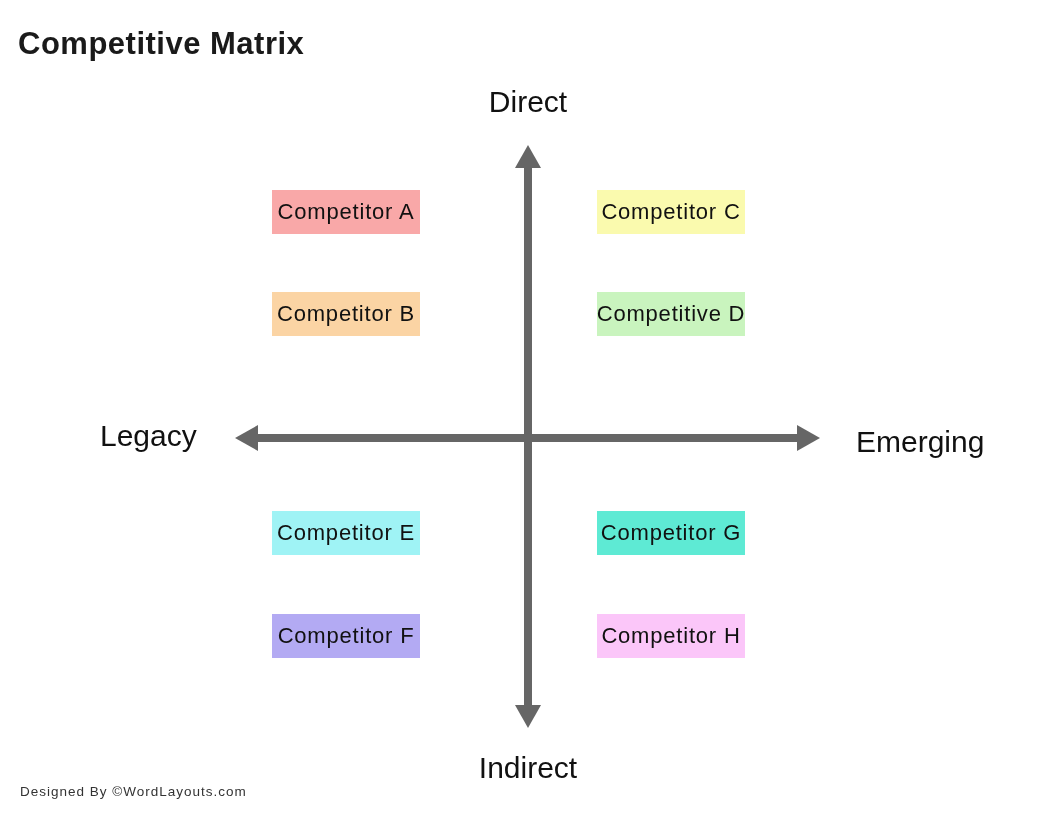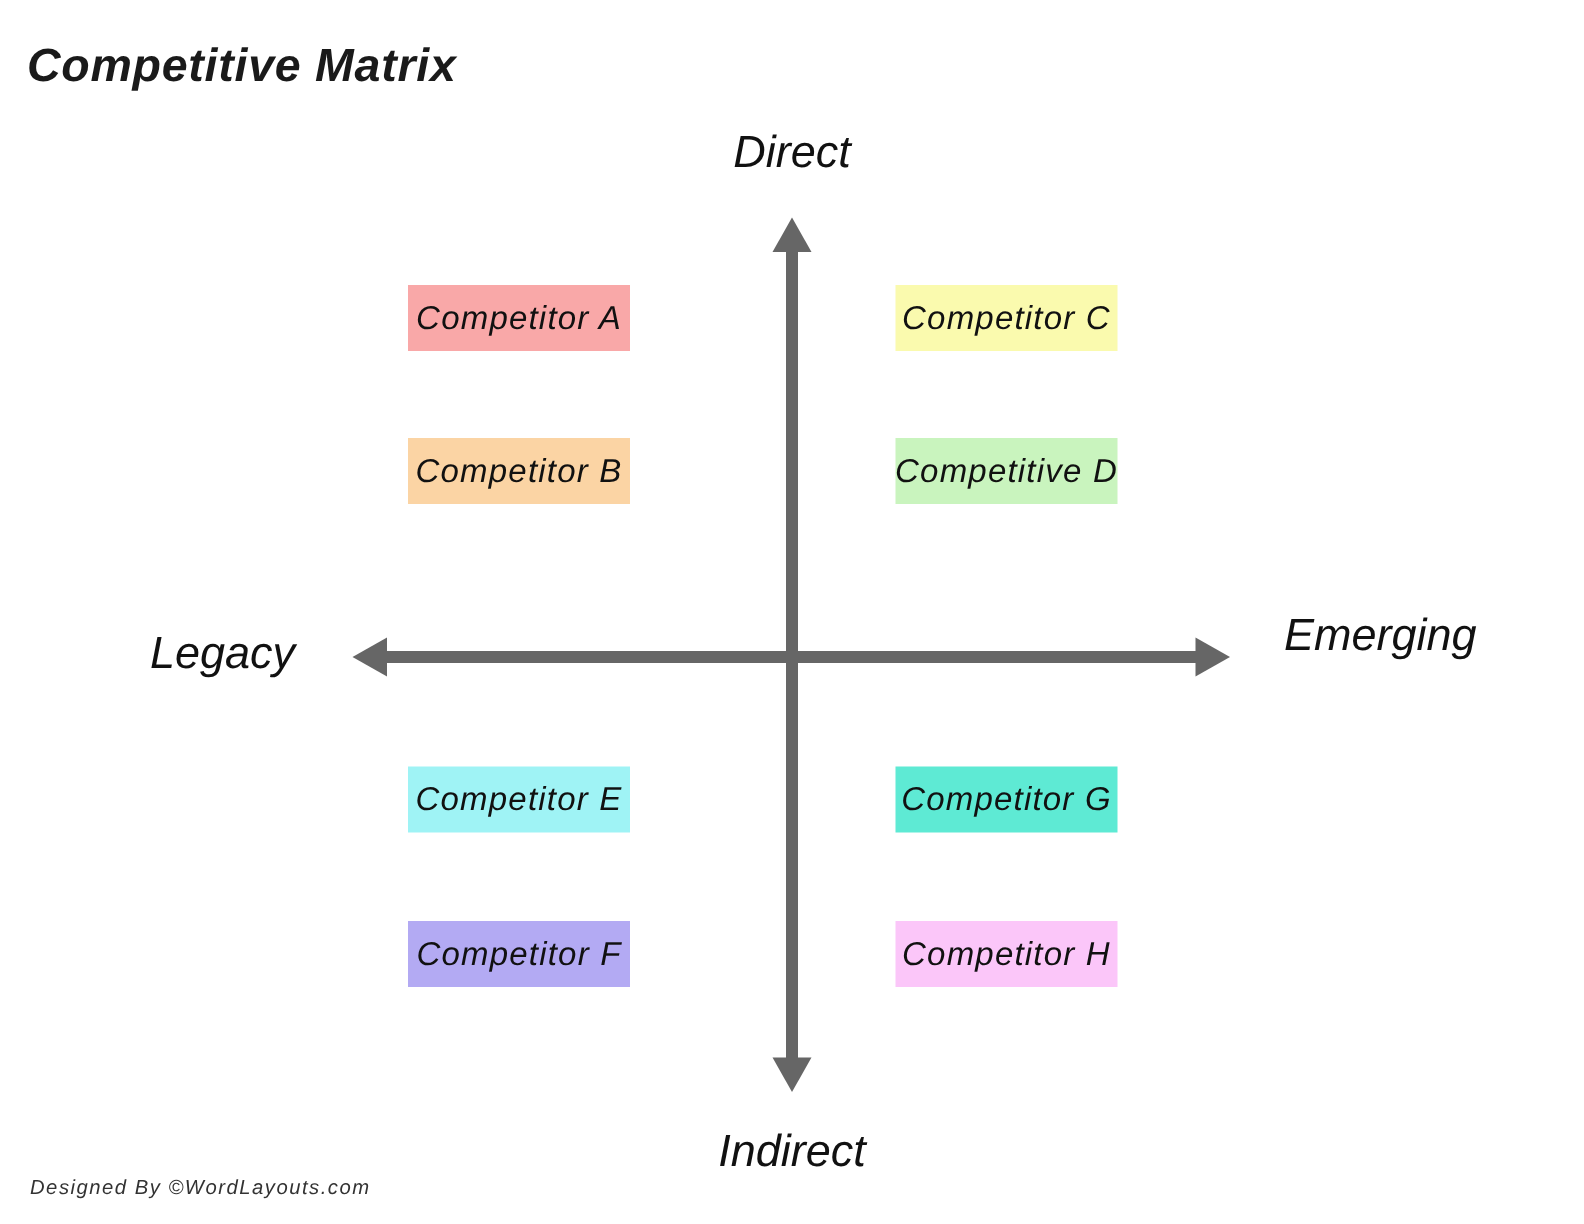--- a/index.html
+++ b/index.html
@@ -7,21 +7,20 @@
     padding: 0;
     background: #ffffff;
   }
   .canvas {
     position: relative;
     width: 1056px;
     height: 816px;
     background: #ffffff;
     overflow: hidden;
     font-family: "Liberation Sans", sans-serif;
-    font-style: italic;
   }
   .title {
     position: absolute;
     left: 18px;
     top: 26px;
     font-size: 31px;
     font-weight: 700;
     color: #1a1a1a;
     letter-spacing: 0.5px;
   }
@@ -92,21 +91,21 @@
     left: 528px;
     top: 751px;
     transform: translateX(-50%);
   }
   .label-left {
     left: 100px;
     top: 419px;
   }
   .label-right {
     left: 856px;
-    top: 407px;
+    top: 425px;
   }
   
   .comp-box {
     position: absolute;
     width: 148px;
     height: 44px;
     display: flex;
     align-items: center;
     justify-content: center;
     font-size: 22px;

